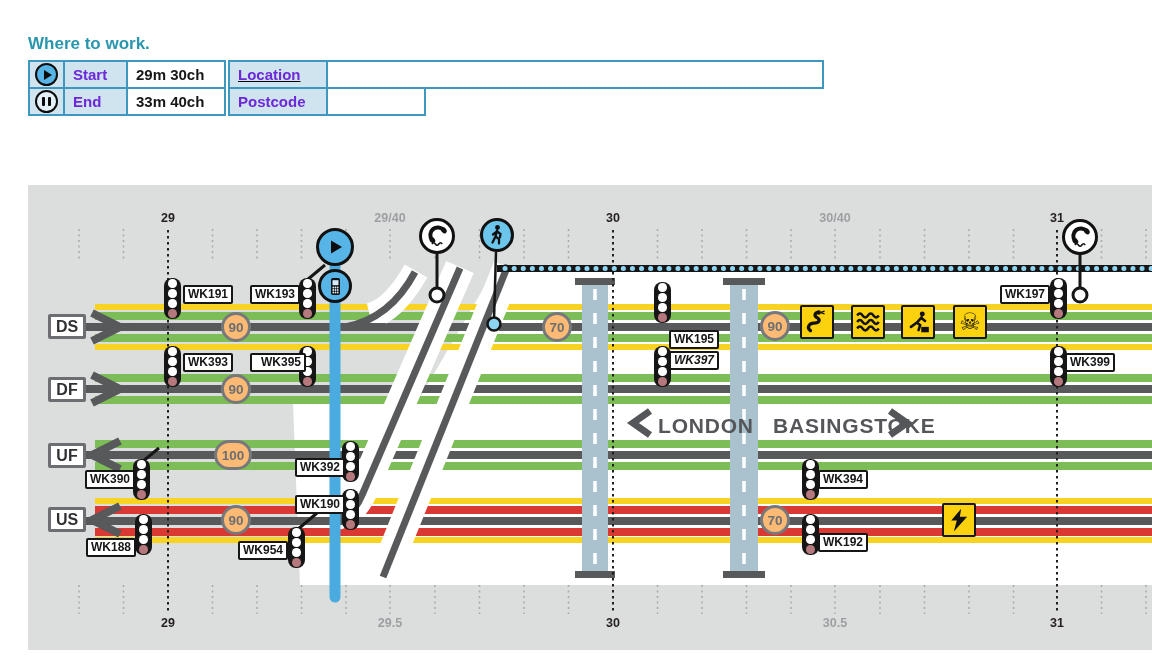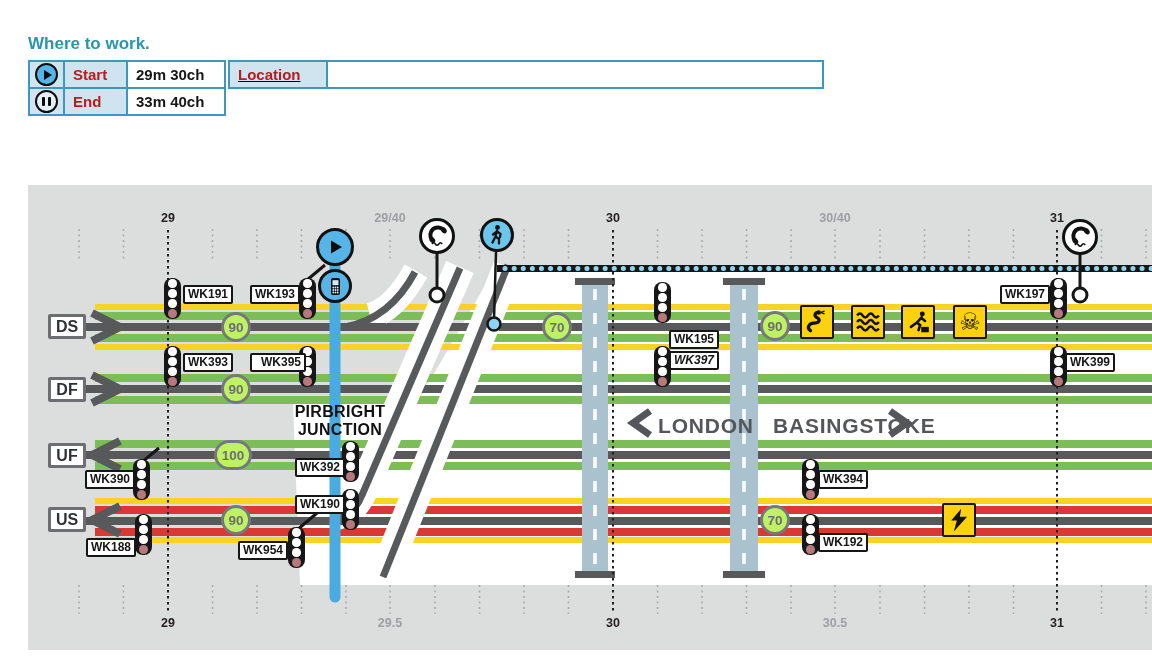--- a/index.html
+++ b/index.html
@@ -2,39 +2,39 @@
 <html><head>
 <meta charset="utf-8">
 <style>
   html,body{margin:0;padding:0;background:#fff;}
   #page{position:relative;width:1152px;height:670px;background:#fff;overflow:hidden;
         font-family:"Liberation Sans",sans-serif;}
   
   #title{position:absolute;left:28px;top:34px;font-size:17px;font-weight:700;color:#2a96ae;}
   .blue-table{position:absolute;display:grid;gap:2px;background:#3e97bf;padding:2px;}
   .cell{height:25px;box-sizing:border-box;display:flex;align-items:center;}
-  .cell.lbl{background:#cfe4ef;font-size:15px;font-weight:700;color:#b91c1c;padding-left:8px;}
+  .cell.lbl{background:#cfe4ef;font-size:15px;font-weight:700;color:#6d28d9;padding-left:8px;}
   .cell.val{background:#fff;font-size:15px;font-weight:700;color:#161616;padding-left:8px;}
   .cell.icn{background:#cfe4ef;justify-content:center;}
   .cell input{border:none;background:#fff;height:25px;width:100%;font:14px "Liberation Sans",sans-serif;
               padding:0 6px;box-sizing:border-box;outline:none;}
   .round-btn{width:23px;height:23px;border-radius:50%;border:2.5px solid #0d0d0d;box-sizing:border-box;
              display:flex;align-items:center;justify-content:center;padding:0;cursor:pointer;}
   .round-btn.play{background:#56b5e6;}
   .round-btn.pause{background:#e4f1f8;gap:2.5px;}
   .round-btn.pause i{display:block;width:3px;height:9.5px;background:#0d0d0d;border-radius:1px;}
   
   #diagram{position:absolute;left:28px;top:185px;width:1124px;height:465px;background:#dcdddd;overflow:hidden;}
   #geo{position:absolute;left:0;top:0;}
   .mp{position:absolute;transform:translateX(-50%);font-size:12.5px;font-weight:700;color:#231f20;white-space:nowrap;}
   .mp.gray{color:#9da0a3;}
   .track-label{position:absolute;width:38px;height:25px;background:#fff;border:3px solid #6d6e71;border-radius:2px;
                box-sizing:border-box;display:flex;align-items:center;justify-content:center;
                font-size:16px;font-weight:700;color:#2f3033;}
-  .roundel{position:absolute;width:30px;height:30px;border-radius:50%;background:#bef264;border:3.5px solid #77787b;
+  .roundel{position:absolute;width:30px;height:30px;border-radius:50%;background:#fdba74;border:3.5px solid #77787b;
            box-sizing:border-box;display:flex;align-items:center;justify-content:center;
            font-size:13.5px;font-weight:700;color:#6d6e71;}
   .roundel.wide{width:38px;border-radius:15px;}
   .sig-head{position:absolute;width:17px;height:41px;background:#161616;border-radius:8px;
             display:flex;flex-direction:column;align-items:center;justify-content:space-evenly;}
   .sig-head i{display:block;width:8.5px;height:8.5px;border-radius:50%;background:#fff;}
   .sig-head i.r{background:#b5787c;}
   .sig-label{position:absolute;background:#fff;border:2px solid #161616;border-radius:2px;
              font-size:12px;font-weight:700;color:#161616;line-height:13px;padding:1px 3px;white-space:nowrap;}
   .hazard{position:absolute;width:34px;height:34px;background:#fcd20e;border:2.5px solid #161616;border-radius:2px;
@@ -69,20 +69,26 @@
           <i></i>
           <i></i>
         </button>
     </div>
     <div class="cell lbl">End</div>
     <div class="cell val">33m 40ch</div>
   </div>
 
   <div class="blue-table" style="left:228px;top:60px;grid-template-columns:96px 494px;text-decoration:underline;">
     <div class="cell lbl">Location</div>
+    <div class="cell">
+      <input value="" style="">
+    </div>
+  </div>
+  <div class="blue-table" style="left:228px;top:87px;grid-template-columns:96px 96px;">
+    <div class="cell lbl">Postcode</div>
     <div class="cell">
       <input value="" style="">
     </div>
   </div>
 
   <div id="diagram">
 
     <svg id="geo" width="1124" height="465" viewBox="0 0 1124 465">
 
       <polygon points="469,80 1124,80 1124,400 272,400 265,218 389,218" fill="#ffffff"></polygon>
@@ -225,24 +231,20 @@
     <div class="track-label" style="left:20px;top:322px;">US</div>
 
     <div class="roundel" style="left:193px;top:127px;">90</div>
     <div class="roundel" style="left:193px;top:189px;">90</div>
     <div class="roundel wide" style="left:186px;top:255px;">100</div>
     <div class="roundel" style="left:193px;top:320px;">90</div>
     <div class="roundel" style="left:514px;top:127px;">70</div>
     <div class="roundel" style="left:732px;top:126px;">90</div>
     <div class="roundel" style="left:732px;top:320px;">70</div>
 
-    <div id="junction-label">
-      <span>PIRBRIGHT</span><br>
-      <span>JUNCTION</span>
-    </div>
     <div class="dir-label" style="left:630px;">LONDON</div>
     <div class="dir-label" style="left:745px;">BASINGSTOKE</div>
 
     <div class="sig-head" style="left:136px;top:93px;">
         <i></i>
         <i></i>
         <i></i>
         <i class="r"></i>
       </div>
     <div class="sig-head" style="left:271px;top:93px;">

